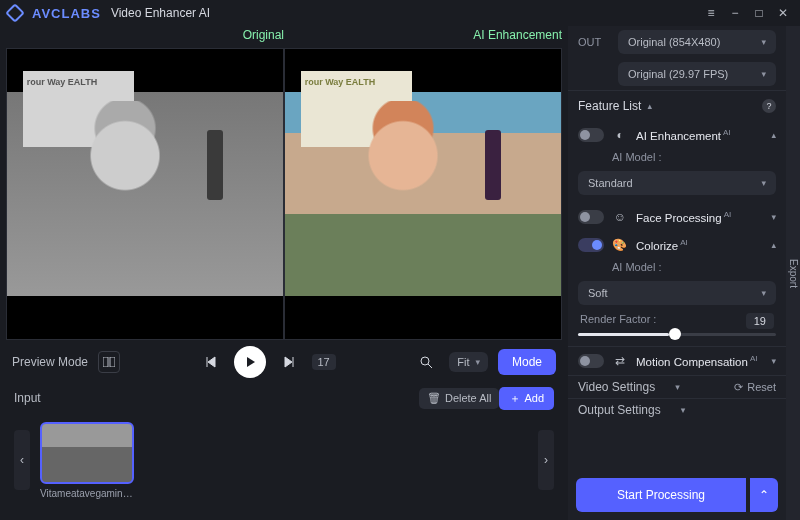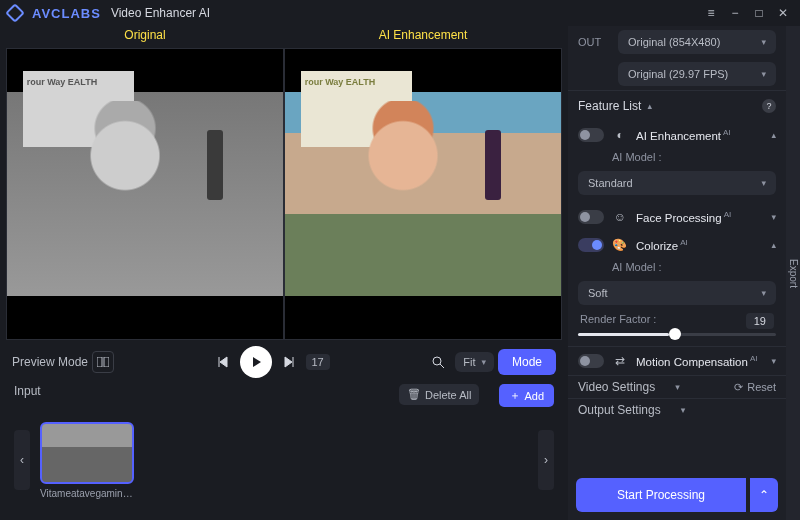--- a/index.html
+++ b/index.html
@@ -12,46 +12,46 @@
 .titlebar-spacer { flex: 1; }
 .win-btn { width: 18px; height: 18px; display: flex; align-items: center; justify-content: center; color: #b8bcc5; cursor: pointer; }
 
 .main { display: flex; height: 494px; }
 .left { flex: 1; display: flex; flex-direction: column; padding: 0 6px; }
 .right { width: 218px; display: flex; flex-direction: column; background: #1e2027; }
 .export-tab { width: 14px; background:#23252d; display:flex; align-items:center; justify-content:center; }
 .export-tab span { transform: rotate(90deg); font-size:10px; color:#9ba0ad; white-space:nowrap; }
 
 .preview-header { display: flex; height: 22px; }
-.preview-header div { flex: 1; text-align: center; font-size: 12px; color: #fde047; padding-top: 2px; }
+.preview-header div { flex: 1; text-align: right; font-size: 12px; color: #86efac; padding-top: 2px; }
 .preview-body { display: flex; gap: 0; height: 292px; background: #000; }
 .preview-half { flex: 1; background: #000; display: flex; align-items: center; justify-content: center; overflow: hidden; position:relative; }
 .preview-half::after { content:""; position:absolute; inset:0; border:1px solid #2a2d36; }
 
 .img-bw, .img-col { width: 100%; height: 70%; }
 .img-bw { background: linear-gradient(#777,#999); }
 .img-col { background: linear-gradient(#6aa5c1 20%, #c7a98d 20% 60%, #6b7f5a 60%); }
 .person { position:absolute; width:60%; height:72%; bottom:10%; left:20%; background: radial-gradient(circle at 38% 26%, #e6b595 0 18%, transparent 19%), radial-gradient(circle at 38% 13%, #d2845a 0 14%, transparent 15%); }
 .person-bw { background: radial-gradient(circle at 38% 26%, #cdcdcd 0 18%, transparent 19%), radial-gradient(circle at 38% 13%, #aaa 0 14%, transparent 15%); }
 .bottle { position:absolute; right:22%; top:28%; width:16px; height:70px; background:#3a2140; border-radius:3px; }
 .bottle-bw { background:#3a3a3a; }
 .sign { position:absolute; top:8%; left:6%; width:40%; height:26%; background:#eae6d4; color:#7a7d3e; font-size:9px; font-weight:bold; padding:6px 4px; }
 .sign-bw { background:#d4d4d4; color:#555; }
 
-.controls { height: 44px; display: flex; align-items: center; gap: 4px; padding: 16px 6px; }
+.controls { height: 44px; display: flex; align-items: center; gap: 10px; padding: 16px 6px; }
 .pm-label { font-size: 12px; }
 .grid-icon { width:22px; height:22px; display:flex; align-items:center; justify-content:center; border:1px solid #3a3d46; border-radius:4px; }
 .spacer { flex:1; }
 .ctrl-btn { width:26px; height:26px; display:flex; align-items:center; justify-content:center; color:#d5d8e0; cursor:pointer; }
 .play-btn { width:32px; height:32px; border-radius:50%; background:#fff; color:#1a1c22; display:flex; align-items:center; justify-content:center; cursor:pointer; }
 .frame-num { padding:2px 6px; background:#2a2d36; border-radius:4px; font-size:11px; }
 .fit-sel { display:flex; align-items:center; gap:6px; padding:4px 8px; background:#2a2d36; border-radius:6px; font-size:11px; }
 .close-btn { padding:6px 14px; background:#5561ff; color:#fff; border-radius:6px; font-size:12px; cursor:pointer; }
 
-.input-bar { height:28px; display:flex; align-items:flex-start; padding:0 8px; gap:20px; }
+.input-bar { height:28px; display:flex; align-items:center; padding:0 8px; gap:0; }
 .input-bar .sp { flex:1; }
 .del-btn { background:#2a2d36; padding:4px 8px; border-radius:5px; font-size:11px; display:flex; gap:4px; align-items:center; cursor:pointer;}
 .add-btn { background:#5561ff; color:#fff; padding:4px 10px; border-radius:5px; font-size:11px; display:flex; gap:4px; align-items:center; cursor:pointer;}
 
 .tray { height:96px; display:flex; align-items:center; gap:10px; padding:4px 8px; }
 .tray-nav { width:16px; height:60px; background:#24262e; border-radius:4px; display:flex; align-items:center; justify-content:center; cursor:pointer;}
 .thumb { width:94px; }
 .thumb-img { width:94px; height:62px; border:2px solid #5561ff; border-radius:6px; background:#666; background:linear-gradient(#999 0 40%,#666 40%); }
 .thumb-name { font-size:10px; text-align:center; margin-top:4px; color:#9ba0ad; max-width:94px; overflow:hidden; text-overflow:ellipsis;}
 

